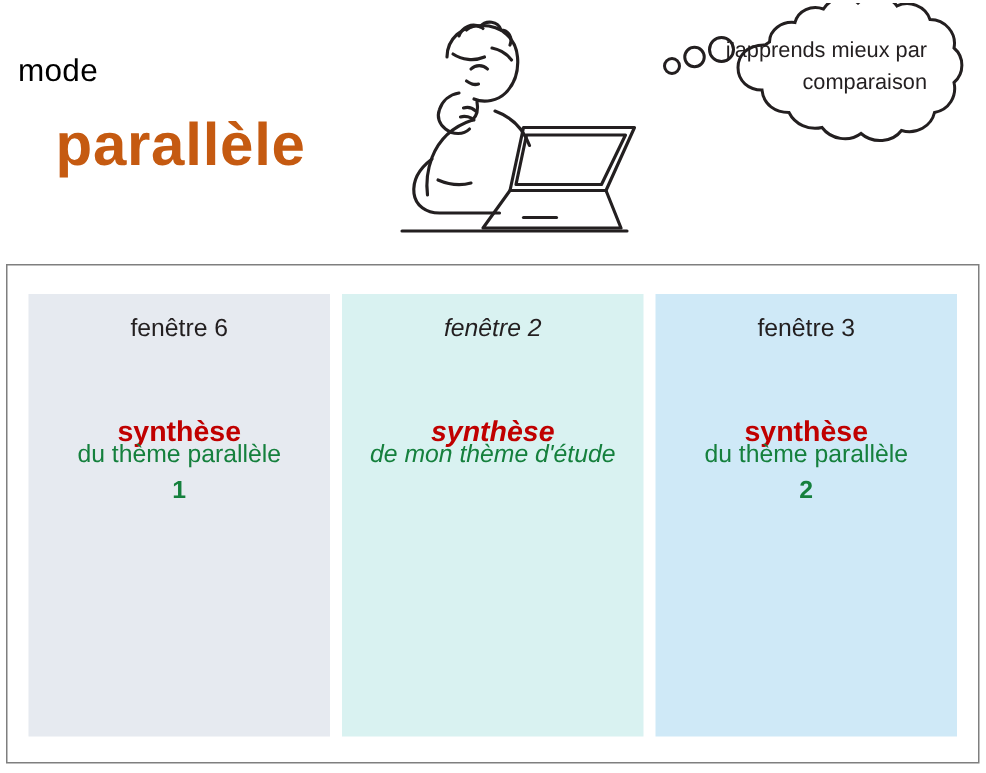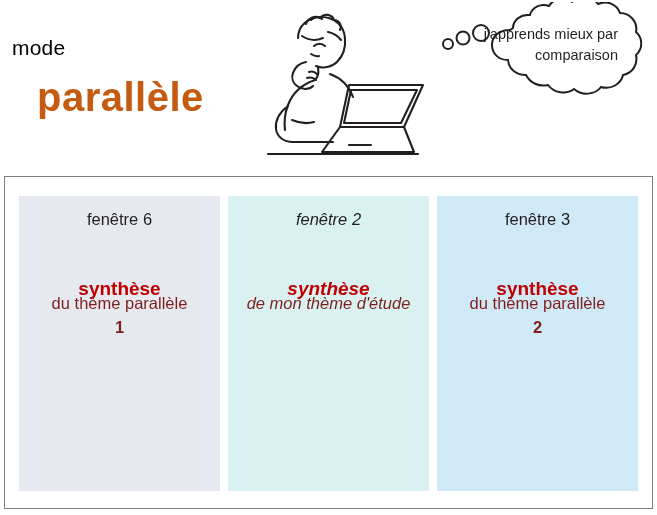--- a/index.html
+++ b/index.html
@@ -120,21 +120,21 @@
     color: #c00000;
     margin-top: 28px;
   }
   .col-sub {
     position: absolute;
     top: 96px;
     left: 0;
     width: 100%;
     text-align: center;
     font-size: 16.5px;
-    color: #7f1d1d;
+    color: #15803d;
     line-height: 1.45;
   }
   .col-sub .strong { font-weight: bold; }
 </style>
 </head>
 <body>
 
 <div id="header">
 
   <div id="mode-label">mode</div>

